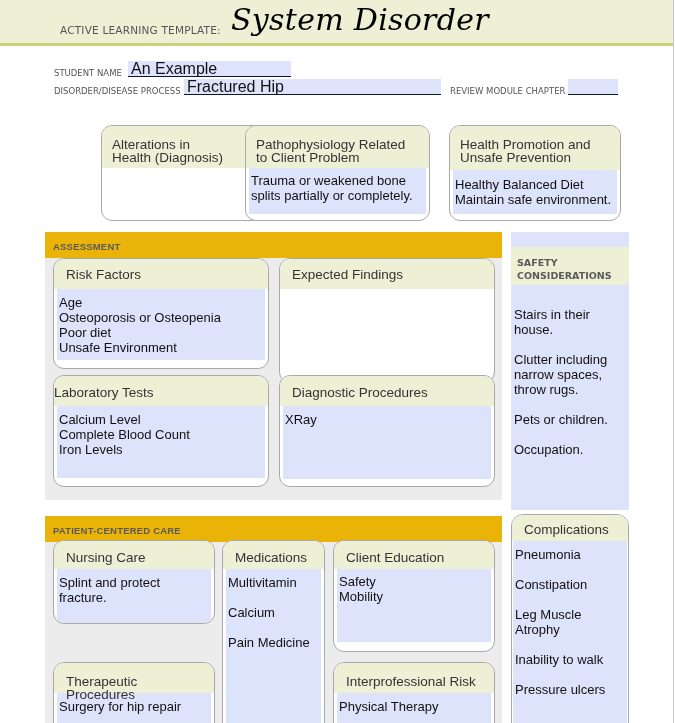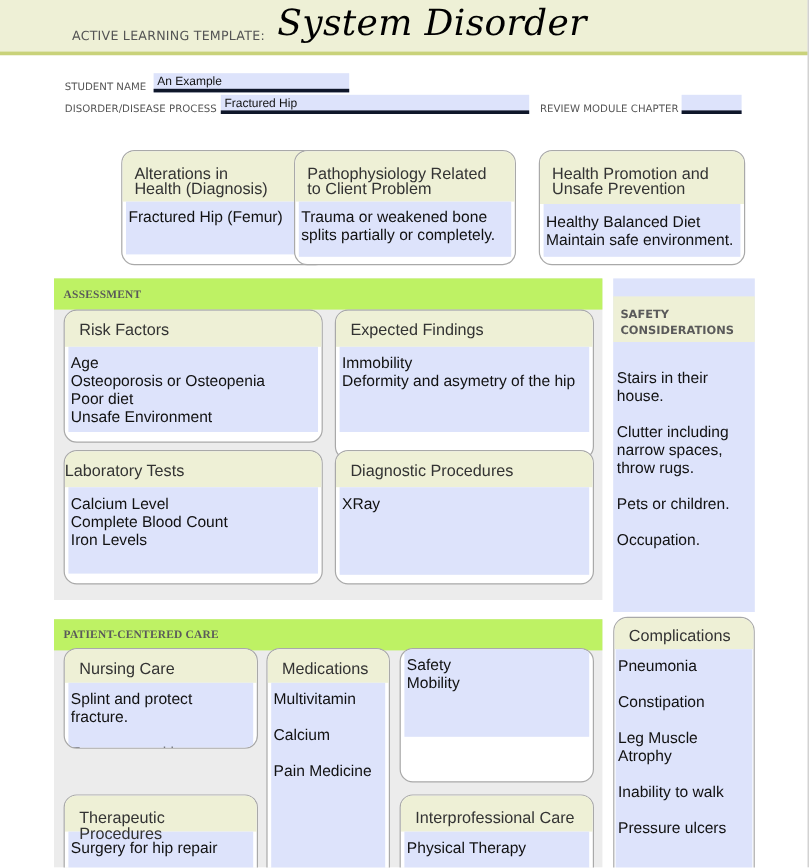--- a/index.html
+++ b/index.html
@@ -5,28 +5,28 @@
   * { box-sizing: border-box; margin: 0; padding: 0; }
   html, body { width: 675px; height: 723px; overflow: hidden; background: #fff; }
   body { position: relative; font-family: "Liberation Sans", sans-serif; color: #111; }
 
   .header { position: absolute; left: 0; top: 0; width: 673px; height: 46px; background: #eef0d6; border-bottom: 3px solid #c9d27a; }
   .header .prefix { position: absolute; left: 60px; top: 24px; font-family: "DejaVu Sans", sans-serif; font-size: 10.5px; color: #555; letter-spacing: 0.2px; }
   .header .title { position: absolute; left: 231px; top: 2px; font-family: "DejaVu Serif", serif; font-style: italic; font-size: 30px; color: #000000; letter-spacing: 0.3px; }
   .right-rule { position: absolute; left: 673px; top: 0; width: 1px; height: 723px; background: #c7c7c7; }
 
   .label-sm { position: absolute; font-family: "DejaVu Sans", sans-serif; font-size: 8.5px; color: #555; }
-  .field { position: absolute; background: #dde3fb; border-bottom: 3px solid #0f172a; font-size: 10px; padding-left: 3px; line-height: 15px; color: #111; }
+  .field { position: absolute; background: #dde3fb; border-bottom: 1px solid #0f172a; font-size: 16px; padding-left: 3px; line-height: 15px; color: #111; }
 
   .card { position: absolute; border: 1px solid #a9a9a9; border-radius: 11px; background: #fff; overflow: hidden; }
   .card .chead { background: #eef0d6; color: #333; font-size: 13.5px; line-height: 13px; padding: 8px 10px 4px 10px; }
   .card .cbody { background: #dde3fb; margin: 0 3px; font-size: 13px; line-height: 15px; padding: 3px 2px; color: #111; white-space: pre-line; }
 
   .section-bg { position: absolute; background: #ececec; }
-  .section-head { position: absolute; background: #bef264; font-family: Liberation Serif, serif; font-weight: bold; font-size: 9.5px; color: #5a5a5a; padding: 9px 0 0 8px; letter-spacing: 0.2px; }
+  .section-head { position: absolute; background: #eab308; font-family: Liberation Sans, sans-serif; font-weight: bold; font-size: 9.5px; color: #5a5a5a; padding: 9px 0 0 8px; letter-spacing: 0.2px; }
 
   .side-panel { position: absolute; background: #dde3fb; font-size: 13px; line-height: 15px; color: #111; white-space: pre-line; }
   .side-head { background: #eef0d6; font-family: "DejaVu Sans", sans-serif; font-weight: bold; font-size: 9.5px; color: #5a5a5a; padding: 9px 6px 6px 6px; line-height: 13px; }
 </style>
 </head>
 <body>
 
 <div class="header">
   <span class="prefix">ACTIVE LEARNING TEMPLATE:</span>
   <span class="title">System Disorder</span>
@@ -38,21 +38,20 @@
 
 <span class="label-sm" style="left:54px; top:86px;">DISORDER/DISEASE PROCESS</span>
 <div class="field" style="left:184px; top:79px; width:257px; height:16px;">Fractured Hip</div>
 
 <span class="label-sm" style="left:450px; top:86px;">REVIEW MODULE CHAPTER</span>
 <div class="field" style="left:568px; top:79px; width:50px; height:16px;"></div>
 
 <div class="card" style="left:53px; top:125px; width:173px; height:96px;margin-left:48px;">
   <div class="chead" style="white-space:pre-line; height:42px; padding-top:12px;">Alterations in
 Health (Diagnosis)</div>
-  <div class="cbody" style="height:44px; padding-top:5px;">Fractured Hip (Femur)</div>
 </div>
 <div class="card" style="left:245px; top:125px; width:185px; height:96px;">
   <div class="chead" style="white-space:pre-line; height:42px; padding-top:12px;">Pathophysiology Related
 to Client Problem</div>
   <div class="cbody" style="height:46px; padding-top:5px;">Trauma or weakened bone
 splits partially or completely.</div>
 </div>
 <div class="card" style="left:449px; top:125px; width:172px; height:96px;">
   <div class="chead" style="white-space:pre-line; height:44px; padding-top:12px;">Health Promotion and
 Unsafe Prevention</div>
@@ -65,22 +64,20 @@
 
 <div class="card" style="left:53px; top:258px; width:216px; height:111px;">
   <div class="chead" style="height:30px; padding-top:9px; padding-left:12px;">Risk Factors</div>
   <div class="cbody" style="height:71px; padding-top:6px;">Age
 Osteoporosis or Osteopenia
 Poor diet
 Unsafe Environment</div>
 </div>
 <div class="card" style="left:279px; top:258px; width:216px; height:125px;">
   <div class="chead" style="height:30px; padding-top:9px; padding-left:12px;">Expected Findings</div>
-  <div class="cbody" style="height:71px; padding-top:6px;">Immobility
-Deformity and asymetry of the hip</div>
 </div>
 <div class="card" style="left:53px; top:375px; width:216px; height:112px;">
   <div class="chead" style="height:30px; padding-top:10px; padding-left:0;">Laboratory Tests</div>
   <div class="cbody" style="height:72px; padding-top:6px;">Calcium Level
 Complete Blood Count
 Iron Levels</div>
 </div>
 <div class="card" style="left:279px; top:375px; width:216px; height:112px;">
   <div class="chead" style="height:30px; padding-top:10px; padding-left:12px;">Diagnostic Procedures</div>
   <div class="cbody" style="height:73px; padding-top:6px;">XRay</div>
@@ -113,29 +110,30 @@
 </div>
 <div class="card" style="left:222px; top:540px; width:103px; height:200px;">
   <div class="chead" style="height:28px; padding-top:10px; padding-left:12px;">Medications</div>
   <div class="cbody" style="height:180px; padding-top:6px;">Multivitamin
 
 Calcium
 
 Pain Medicine</div>
 </div>
 <div class="card" style="left:333px; top:540px; width:162px; height:112px;">
+  <div class="chead" style="height:28px; padding-top:10px; padding-left:12px;">Client Education</div>
   <div class="cbody" style="height:73px; padding-top:5px;">Safety
 Mobility</div>
 </div>
 <div class="card" style="left:53px; top:662px; width:162px; height:80px;">
   <div class="chead" style="height:30px; padding-top:12px; padding-left:12px;">Therapeutic Procedures</div>
   <div class="cbody" style="height:50px; padding-top:6px;">Surgery for hip repair</div>
 </div>
 <div class="card" style="left:333px; top:662px; width:162px; height:80px;">
-  <div class="chead" style="height:30px; padding-top:12px; padding-left:12px;">Interprofessional Care</div>
+  <div class="chead" style="height:30px; padding-top:12px; padding-left:12px;">Interprofessional Risk</div>
   <div class="cbody" style="height:50px; padding-top:6px;">Physical Therapy</div>
 </div>
 
 <div class="card" style="left:511px; top:514px; width:118px; height:230px; border-radius:12px;">
   <div class="chead" style="height:26px; padding-left:12px;">Complications</div>
   <div class="cbody" style="height:200px; padding-top:6px; margin:0 1px;">Pneumonia
 
 Constipation
 
 Leg Muscle

